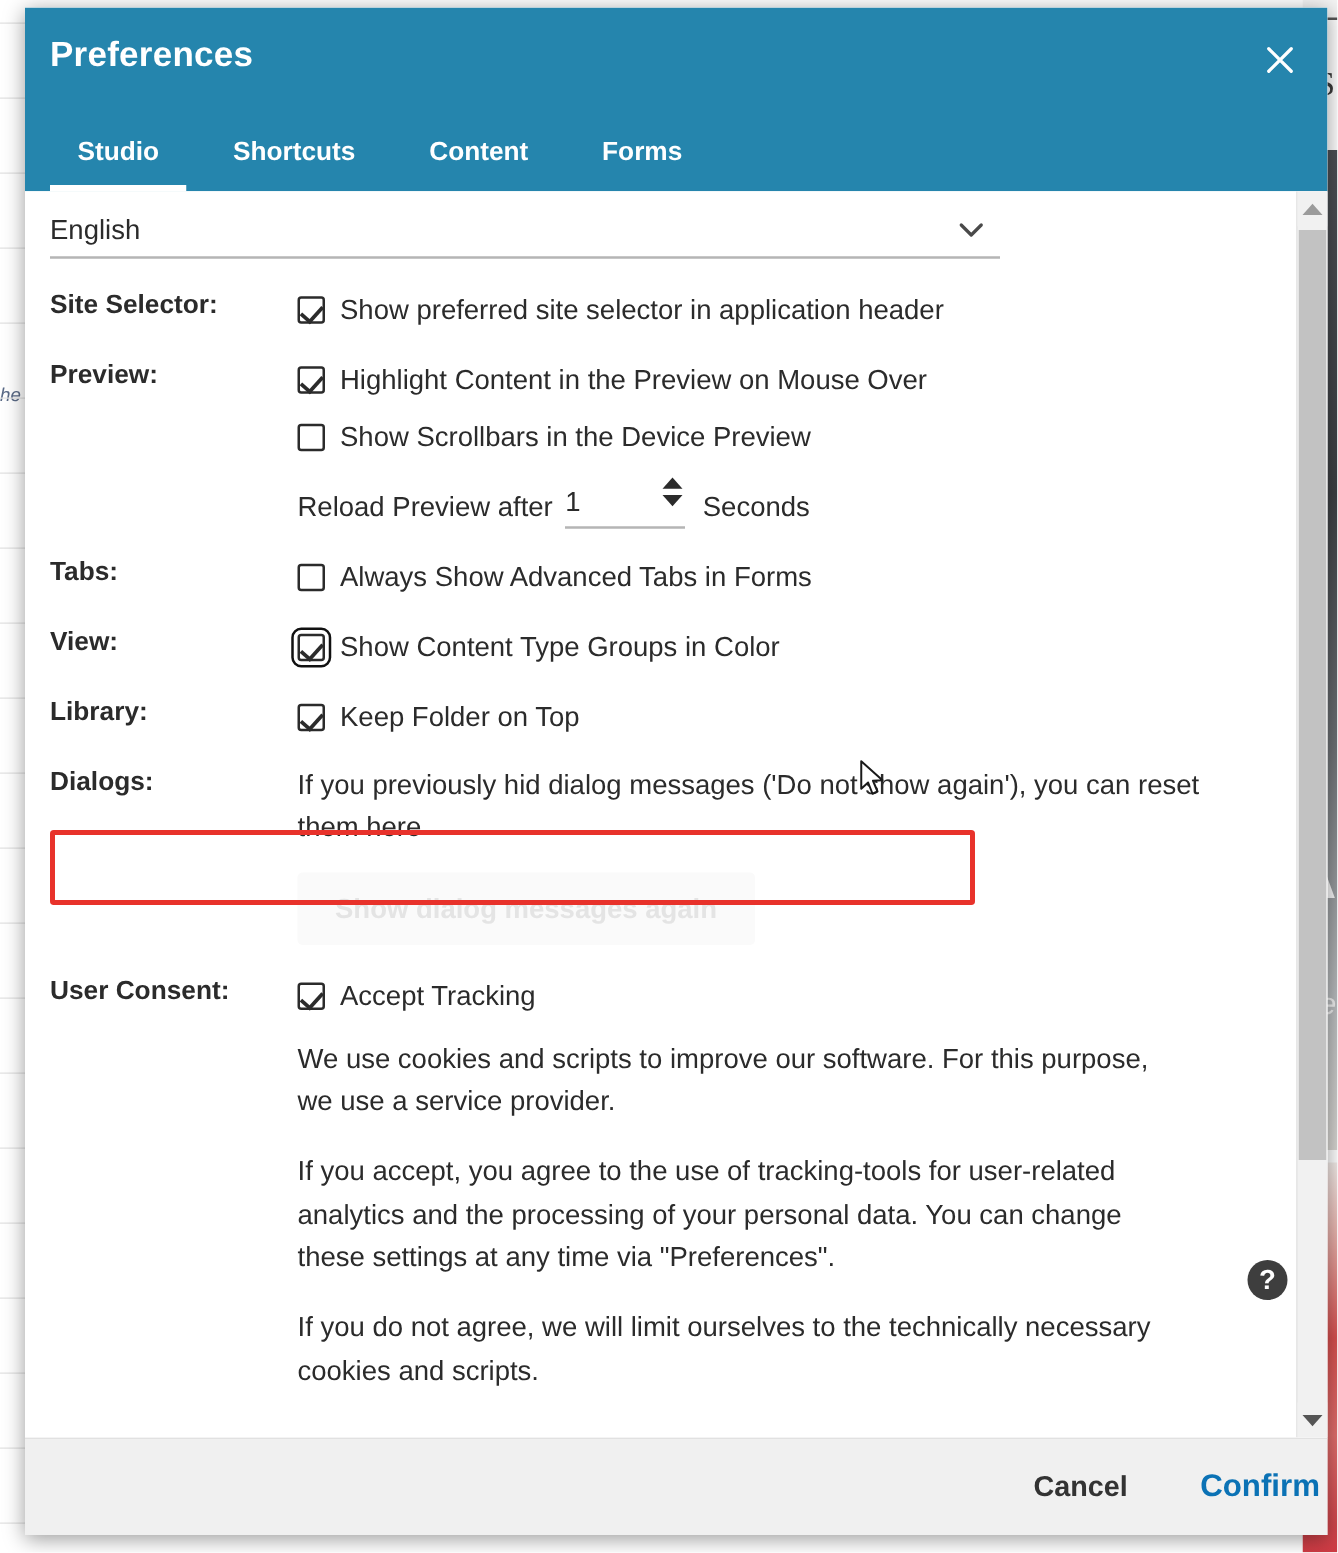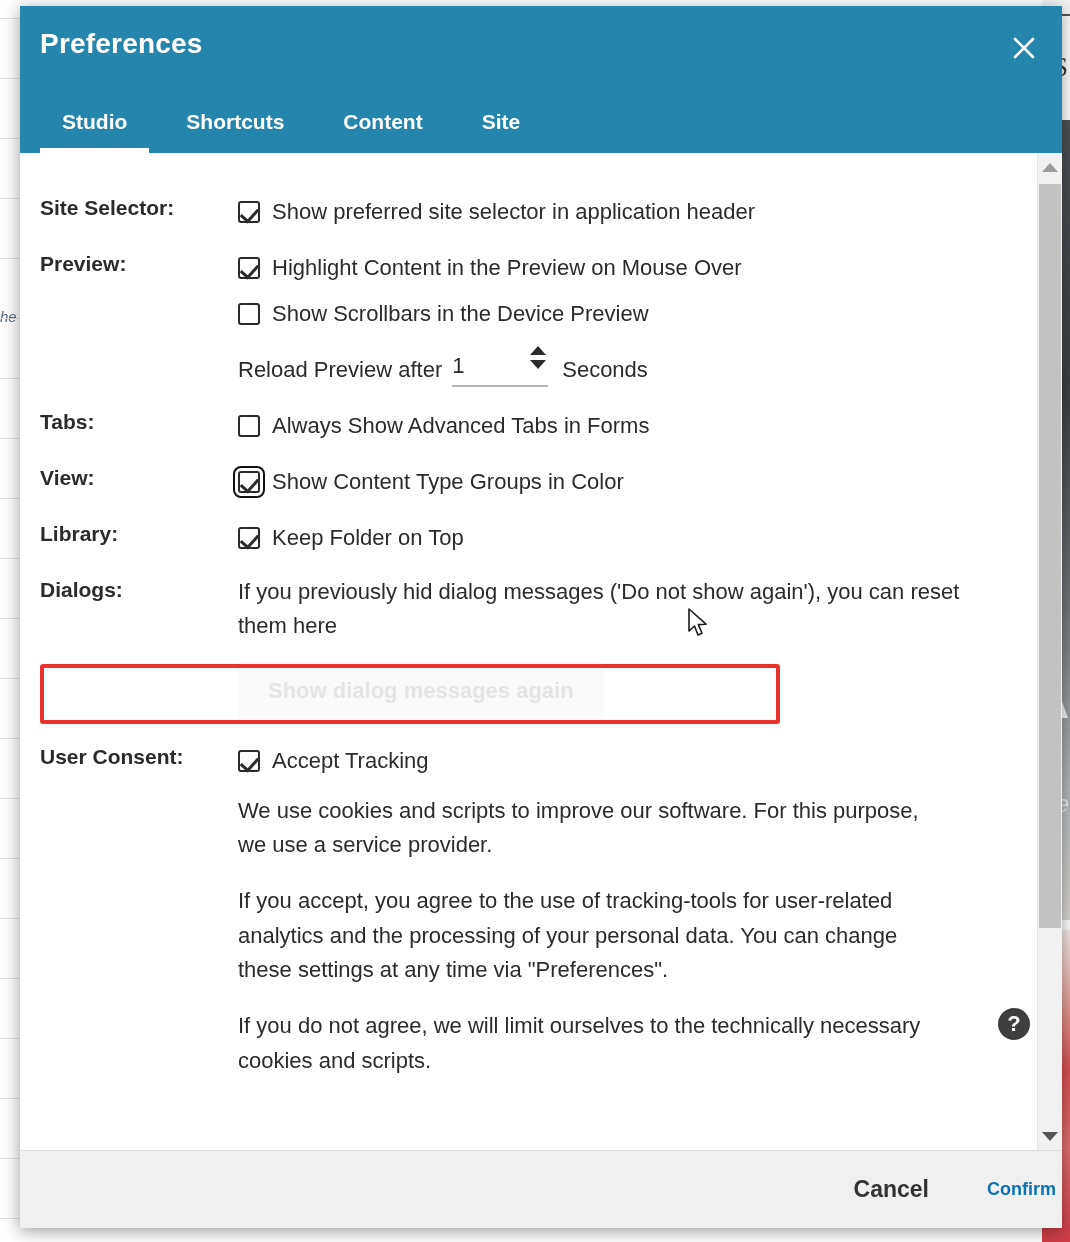--- a/index.html
+++ b/index.html
@@ -428,21 +428,21 @@
   .btn-cancel {
     font-size: 23px;
     font-weight: bold;
     color: #333;
     cursor: pointer;
     background: none;
     border: none;
     font-family: "Liberation Sans", sans-serif;
   }
   .btn-confirm {
-    font-size: 18px;
+    font-size: 25px;
     font-weight: bold;
     color: #0b72b5;
     cursor: pointer;
     background: none;
     border: none;
     font-family: "Liberation Sans", sans-serif;
   }
 
   
   #cursor {
@@ -503,28 +503,38 @@
     <div class="modal-title">Preferences</div>
     <div class="close-btn">
       <svg width="36" height="36" viewBox="0 0 36 36" aria-hidden="true">
         <path d="M9 9 L27 27 M27 9 L9 27" stroke="#ffffff" stroke-width="2.6" stroke-linecap="round" fill="none"></path>
       </svg>
     </div>
     <div class="tabs">
       <div class="tab active">Studio</div>
       <div class="tab">Shortcuts</div>
       <div class="tab">Content</div>
-      <div class="tab">Site</div>
+      <div class="tab">Forms</div>
     </div>
   </div>
 
   <div class="modal-body">
     <div class="body-inner">
 
       <div class="frow">
+        <div class="fcontent">
+          <div class="select-wrap">
+            <span class="select-value">English</span>
+            <span class="select-chev">
+              <svg width="22" height="14" viewBox="0 0 22 14">
+                  <path d="M3 3 L11 11 L19 3" stroke="#4a4a4a" stroke-width="2.6" fill="none" stroke-linecap="round" stroke-linejoin="round"></path>
+                </svg>
+            </span>
+          </div>
+        </div>
       </div>
 
       <div class="sp-22"></div>
 
       <div class="frow">
         <div class="flabel">Site Selector:</div>
         <div class="fcontent">
           <div class="cbrow">
             <span class="cbox checked"></span>
             <span class="cblabel">Show preferred site selector in application header</span>

